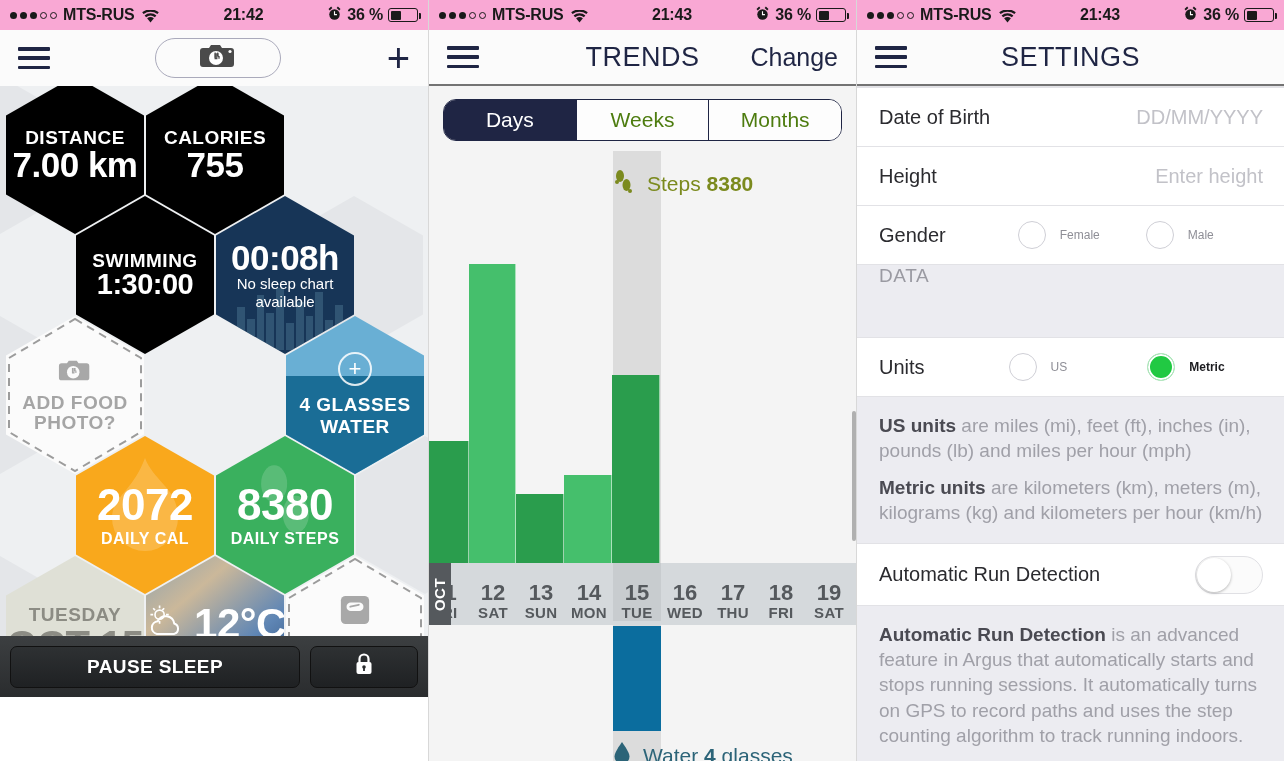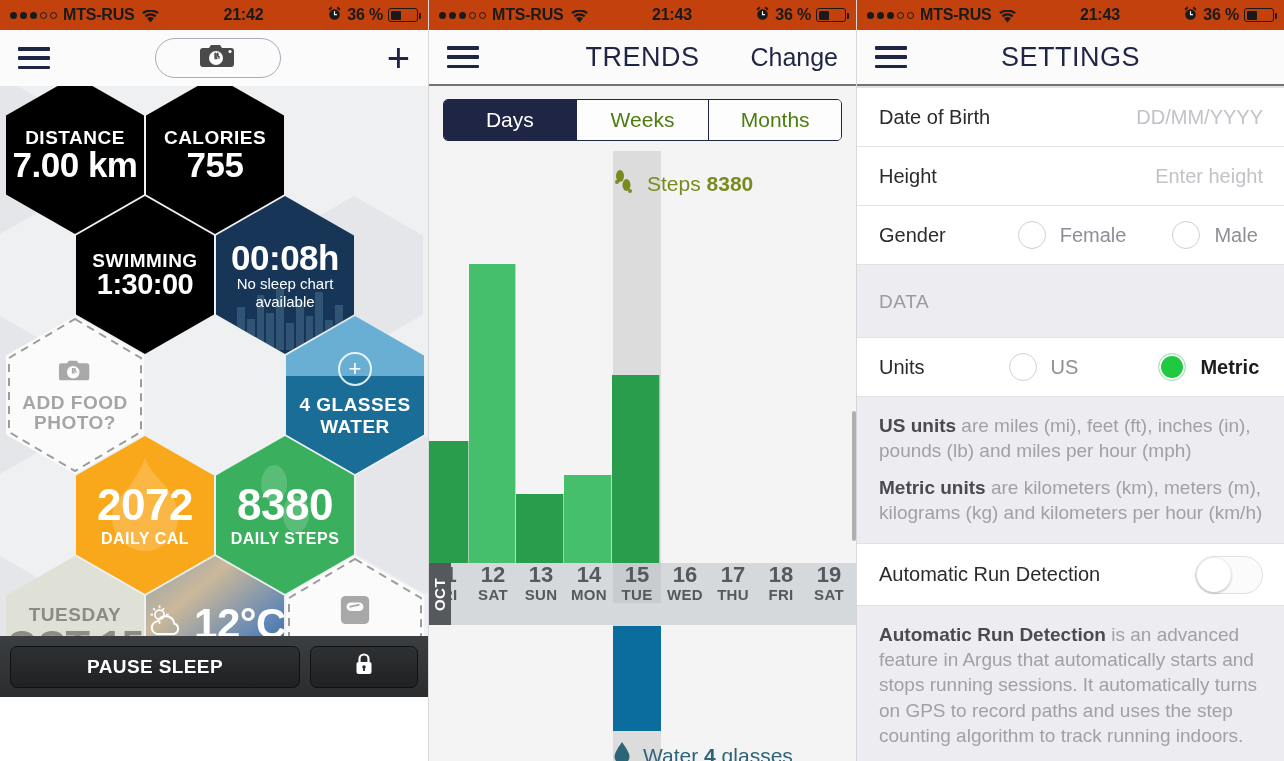--- a/index.html
+++ b/index.html
@@ -9,21 +9,21 @@
     background: #ffffff; overflow: hidden;
   }
   .screens { display: flex; width: 1284px; height: 761px; }
   .panel { width: 428px; height: 761px; position: relative; overflow: hidden; background: #fff; }
   .panel + .panel { border-left: 1px solid #d8d8d8; }
 
   
   .statusbar {
     height: 30px; display: flex; align-items: center;
     padding: 0 10px; font-size: 16px; font-weight: bold; color: #1a1a1a;
-    background: #c2410c;
+    background: #f9a8d4;
   }
   .sb-left { display: flex; align-items: center; gap: 6px; flex: 0 0 auto; }
   .dots { display: flex; gap: 3px; align-items: center; }
   .dot { width: 7px; height: 7px; border-radius: 50%; background: #1a1a1a; }
   .dot.open { background: transparent; border: 1.3px solid #1a1a1a; width: 7px; height: 7px; }
   .carrier { font-size: 16px; letter-spacing: -0.2px; }
   .wifi { width: 17px; height: 13px; position: relative; margin-left: 2px; }
   .sb-center { flex: 1; text-align: center; font-size: 16px; letter-spacing: -0.2px; }
   .sb-right { display: flex; align-items: center; gap: 5px; flex: 0 0 auto; }
   .alarm { font-size: 14px; }
@@ -106,68 +106,68 @@
     gap: 10px; padding: 0 10px; }
   .btn-dark { background: linear-gradient(#2e3133,#1f2123); border: 1px solid #111;
     border-radius: 7px; height: 42px; display: flex; align-items: center;
     justify-content: center; color: #fff; font-size: 19px; font-weight: bold;
     letter-spacing: .4px; }
   .btn-pause { flex: 1; }
   .btn-lock { width: 108px; }
 
   
   .segwrap { padding: 13px 14px 10px; background: #f4f4f4; }
-  .seg { display: flex; height: 42px; border: 1.5px solid #1f2544; border-radius: 5px;
+  .seg { display: flex; height: 42px; border: 1.5px solid #1f2544; border-radius: 13px;
          overflow: hidden; }
   .seg div { flex: 1; display: flex; align-items: center; justify-content: center;
              font-size: 21px; color: #4d7c0f; background: #fdfdfd;
              border-left: 1.5px solid #1f2544; }
   .seg div:first-child { border-left: none; }
   .seg div.on { background: #1f2544; color: #fff; }
 
   .chartarea { position: relative; width: 428px; height: 653px; background: #f4f4f4;
                overflow: hidden; }
   .todaycol { position: absolute; top: 0; bottom: 0; background: #dcdcdc; }
   .legend { position: absolute; display: flex; align-items: center; gap: 12px;
             font-size: 21px; }
   .legend.steps { color: #7b8a1e; }
   .legend.water { color: #2c6478; }
   .legend b { font-weight: bold; }
   .bars { position: absolute; left: 0; right: 0; display: flex; align-items: flex-end; }
   .bar { background: #2da44e; border-right: 1px solid rgba(255,255,255,.55); }
   .axis { position: absolute; left: 0; right: 0; background: #d5d9dc;
           display: flex; align-items: flex-start; }
   .axis .cell { display: flex; flex-direction: column; align-items: center;
-                justify-content: center; color: #55595d; padding-top: 0; }
+                justify-content: center; color: #55595d; padding-top: 18px; }
   .axis .cell .d { font-size: 22px; font-weight: bold; line-height: 1.05; }
   .axis .cell .w { font-size: 15px; font-weight: bold; letter-spacing: .3px; }
   .axis .cell.sel { background: #c8cccf; }
   .month-tab { position: absolute; background: #55595d; color: #fff;
     display: flex; align-items: center; justify-content: center;
     font-size: 15px; font-weight: bold; letter-spacing: .5px; }
   .month-tab span { transform: rotate(-90deg); white-space: nowrap; }
   .waterbar { position: absolute; background: #0b6d9e; }
   .scrollbar { position: absolute; right: 1px; width: 4px; border-radius: 2px;
                background: rgba(0,0,0,.28); }
 
   
   .settings { width: 428px; height: 675px; background: #ececf1; overflow: hidden;
               position: relative; }
   .srow { background: #fff; height: 59px; display: flex; align-items: center;
           padding: 0 22px; border-bottom: 1px solid #e2e2e6; }
   .srow .lab { font-size: 20px; color: #2b2b2f; flex: 0 0 auto; }
   .srow .ph { margin-left: auto; font-size: 20px; color: #c2c2c8; }
-  .group-head { height: 72px; display: flex; align-items: center; padding: 12px 22px 10px;
+  .group-head { height: 72px; display: flex; align-items: flex-start; padding: 0 22px 10px;
                 background: #ececf1; }
   .group-head span { font-size: 19px; color: #9a9aa2; letter-spacing: .6px; }
   .radio { width: 28px; height: 28px; border-radius: 50%; border: 1.6px solid #cfcfd6;
            background: #fff; flex: 0 0 auto; }
   .radio.on { border-color: #b8e6c4; background: #21c943;
               box-shadow: inset 0 0 0 2px #fff, inset 0 0 0 3.5px #21c943; }
-  .radio-label { font-size: 20px; color: #8e8e96; margin-left: 14px; }
+  .radio-label { font-size: 12px; color: #8e8e96; margin-left: 14px; }
   .radio-label.sel { color: #1c1c20; font-weight: bold; }
   .note { padding: 16px 22px 18px; background: #ececf1; font-size: 19px;
           line-height: 1.32; color: #a0a0a8; border-bottom: 1px solid #e2e2e6; }
   .note p { margin-bottom: 12px; }
   .note p:last-child { margin-bottom: 0; }
   .note b { color: #4a4a52; font-weight: bold; }
   .toggle { margin-left: auto; width: 68px; height: 38px; border-radius: 19px;
             background: #fbfbfb; border: 1.4px solid #e0e0e4; position: relative; }
   .toggle .knob { position: absolute; left: 1px; top: 1px; width: 34px; height: 34px;
                   border-radius: 50%; background: #fff;

